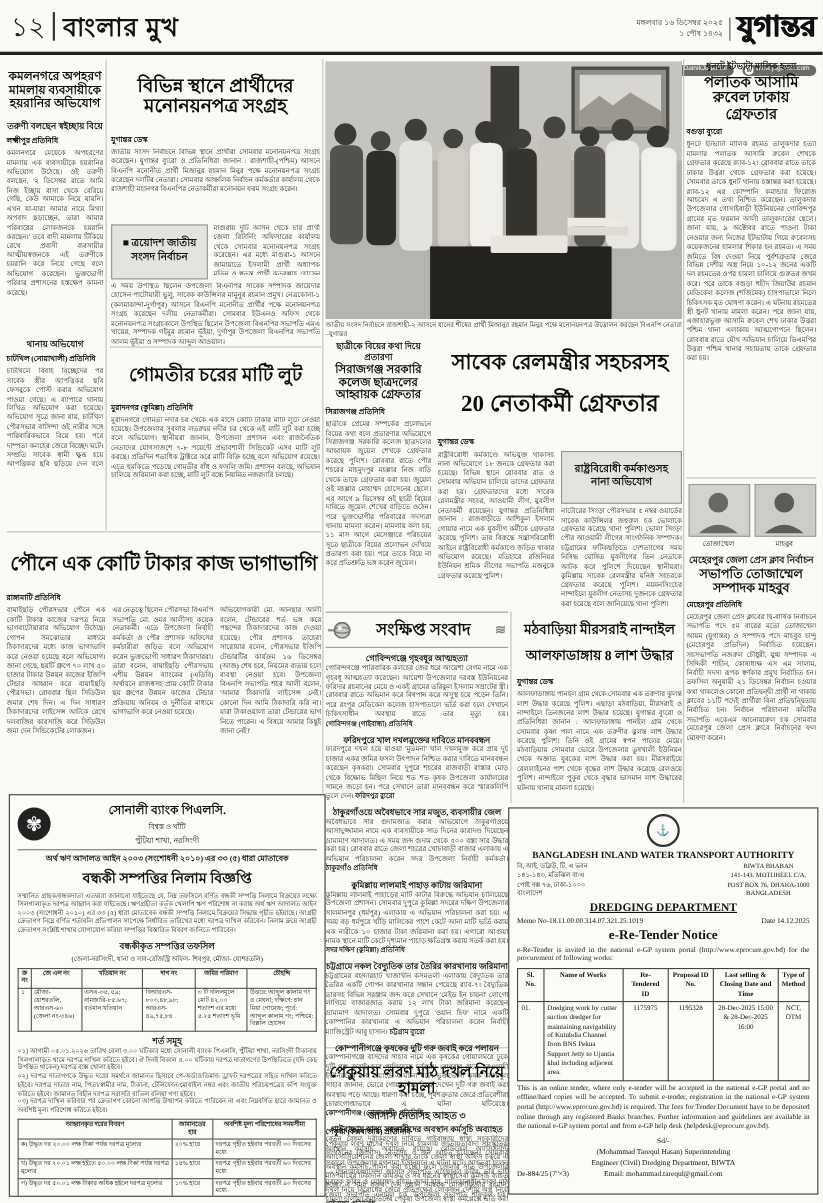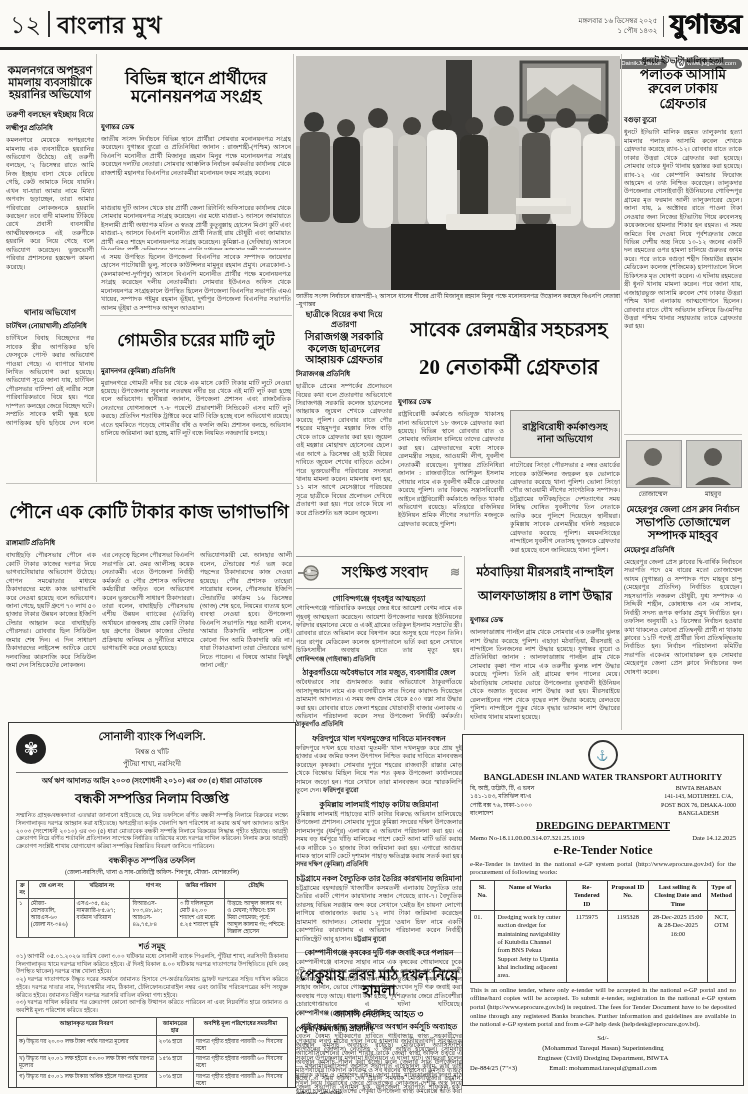--- a/index.html
+++ b/index.html
@@ -105,20 +105,23 @@
     <div class="subhead" style="font-size:8px;">থানায় অভিযোগ</div>
     <div class="byline">চাটখিল (নোয়াখালী) প্রতিনিধি</div>
     <div class="body" style="height:92px;">চাটখিলে বিবাহ বিচ্ছেদের পর সাবেক স্ত্রীর আপত্তিকর ছবি ফেসবুকে পোস্ট করার অভিযোগ পাওয়া গেছে। এ ব্যাপারে থানায় লিখিত অভিযোগ করা হয়েছে। অভিযোগ সূত্রে জানা যায়, চাটখিল পৌরসভার বাসিন্দা ওই নারীর সঙ্গে পারিবারিকভাবে বিয়ে হয়। পরে দাম্পত্য কলহের জেরে বিচ্ছেদ ঘটে। সম্প্রতি সাবেক স্বামী ক্ষুব্ধ হয়ে আপত্তিকর ছবি ছড়িয়ে দেন বলে অভিযোগে উল্লেখ করা হয়।</div>
   </article>
 
   <article class="abs" style="left:101px;top:56px;width:190px;height:258px;">
     <h2 class="hl" style="font-size:17px;">বিভিন্ন স্থানে প্রার্থীদের মনোনয়নপত্র সংগ্রহ</h2>
     <div class="byline">যুগান্তর ডেস্ক</div>
     <div class="body" style="height:66px;">জাতীয় সংসদ নির্বাচনে বিভিন্ন স্থানে প্রার্থীরা সোমবার মনোনয়নপত্র সংগ্রহ করেছেন। যুগান্তর ব্যুরো ও প্রতিনিধিরা জানান : রাজশাহী-(পশ্চিম) আসনে বিএনপি মনোনীত প্রার্থী মিজানুর রহমান মিনুর পক্ষে মনোনয়নপত্র সংগ্রহ করেছেন দলটির নেতারা। সোমবার আঞ্চলিক নির্বাচন কর্মকর্তার কার্যালয় থেকে রাজশাহী মহানগর বিএনপির নেতাকর্মীরা মনোনয়ন ফরম সংগ্রহ করেন।</div>
     <div style="display:flex;gap:5px;margin-top:3px;">
+      <div class="inset" style="width:80px;height:42px;font-size:9.5px;flex:none;">
+        <span><span>■ </span><span>ত্রয়োদশ জাতীয় সংসদ নির্বাচন</span></span>
+      </div>
       <div class="body" style="height:46px;flex:1;">মাগুরায় দুটি আসন থেকে চার প্রার্থী জেলা রিটার্নিং অফিসারের কার্যালয় থেকে সোমবার মনোনয়নপত্র সংগ্রহ করেছেন। এর মধ্যে মাগুরা-১ আসনে জামায়াতে ইসলামী প্রার্থী অধ্যাপক মতিন ও স্বতন্ত্র প্রার্থী কুতুবুল্লাহ হোসেন মিঞা কুটি এবং মাগুরা-২ আসনে বিএনপি মনোনীত প্রার্থী নিতাই রায় চৌধুরী এবং জামায়াত প্রার্থী এমও শাহেদ মনোনয়নপত্র সংগ্রহ করেছেন। কুমিল্লা-৪ (দেবিদ্বার) আসনে বিএনপির প্রার্থী দেবিদ্বারের সাবেক এমপি মঞ্জুরুল আহসান মুন্সী মনোনয়নপত্র সংগ্রহ করেছেন।</div>
     </div>
     <div class="body" style="height:78px;margin-top:3px;">এ সময় উপস্থিত ছিলেন উপজেলা বিএনপির সাবেক সম্পাদক জায়েদার হোসেন পাটোয়ারী ভুলু, সাবেক কাউন্সিলর মামুনুর রহমান প্রমুখ। নেত্রকোনা-১ (কলমাকান্দা-দুর্গাপুর) আসনে বিএনপি মনোনীত প্রার্থীর পক্ষে মনোনয়নপত্র সংগ্রহ করেছেন দলীয় নেতাকর্মীরা। সোমবার ইউএনও অফিস থেকে মনোনয়নপত্র সংগ্রহকালে উপস্থিত ছিলেন উপজেলা বিএনপির সভাপতি এমএ খায়ের, সম্পাদক গইমুর রহমান ভূঁইয়া, দুর্গাপুর উপজেলা বিএনপির সভাপতি আলম ভূঁইয়া ও সম্পাদক আব্দুল আওয়াল।</div>
   </article>
 
   <article class="abs" style="left:101px;top:318px;width:190px;height:164px;">
     <h2 class="hl" style="font-size:17px;">গোমতীর চরের মাটি লুট</h2>
     <div class="byline">মুরাদনগর (কুমিল্লা) প্রতিনিধি</div>
     <div class="body" style="height:116px;">মুরাদনগরে গোমতী নদীর চর থেকে এক মাসে কোটি টাকার মাটি লুটে নেওয়া হয়েছে। উপজেলার সুবলার লতরদ্বয় নদীর চর থেকে এই মাটি লুট করা হচ্ছে বলে অভিযোগ। স্থানীয়রা জানান, উপজেলা প্রশাসন এবং রাজনৈতিক নেতাদের যোগসাজশে ৭-৮ পয়েন্টে প্রভাবশালী সিন্ডিকেট এসব মাটি লুট করছে। প্রতিদিন শতাধিক ট্রাক্টরে করে মাটি বিক্রি হচ্ছে বলে অভিযোগ রয়েছে। এতে হুমকিতে পড়েছে গোমতীর বাঁধ ও ফসলি জমি। প্রশাসন বলছে, অভিযান চালিয়ে জরিমানা করা হচ্ছে, মাটি লুট বন্ধে নিয়মিত নজরদারি চলছে।</div>
   </article>
@@ -203,26 +206,26 @@
       </svg>
       <span class="t">সংক্ষিপ্ত সংবাদ</span>
       <span class="squig">≋</span>
     </div>
 
     <div class="brief">
       <div class="b-title">গোবিন্দগঞ্জে গৃহবধূর আত্মহত্যা</div>
       <div class="body"><span>গোবিন্দগঞ্জে পারিবারিক কলহের জের ধরে আয়েশা বেগম নামে এক গৃহবধূ আত্মহত্যা করেছেন। আয়েশা উপজেলার দরবস্ত ইউনিয়নের ফরিদার রহমানের মেয়ে ও একই গ্রামের তরিকুল ইসলাম সম্রাটের স্ত্রী। রোববার রাতে অভিমান করে বিষপান করে অসুস্থ হয়ে পড়েন তিনি। পরে রংপুর মেডিকেল কলেজ হাসপাতালে ভর্তি করা হলে সেখানে চিকিৎসাধীন অবস্থায় রাতে তার মৃত্যু হয়।</span> <span class="sign">গোবিন্দগঞ্জ (গাইবান্ধা) প্রতিনিধি</span></div>
     </div>
     <div class="brief">
+      <div class="b-title">ফরিদপুরে খাল দখলমুক্তের দাবিতে মানববন্ধন</div>
+      <div class="body"><span>ফরিদপুরে দখল হয়ে যাওয়া 'মুতমনী' খাল দখলমুক্ত করে প্রায় দুই হাজার একর জমির ফসল উৎপাদন নিশ্চিত করার দাবিতে মানববন্ধন করেছেন কৃষকরা। সোমবার দুপুরে শহরের রাজবাড়ী রাস্তার মোড় থেকে বিক্ষোভ মিছিল নিয়ে শত শত কৃষক উপজেলা কার্যালয়ের সামনে জড়ো হন। পরে সেখানে তারা মানববন্ধন করে স্মারকলিপি তুলে দেন।</span> <span class="sign">ফরিদপুর ব্যুরো</span></div>
+    </div>
+    <div class="brief">
       <div class="b-title">ঠাকুরগাঁওয়ে অবৈধভাবে সার মজুত, ব্যবসায়ীর জেল</div>
       <div class="body"><span>অবৈধভাবে সার গুদামজাত করার অভিযোগে ঠাকুরগাঁওয়ে আসাদুজ্জামান নামে এক ব্যবসায়ীকে সাত দিনের কারাদণ্ড দিয়েছেন ভ্রাম্যমাণ আদালত। এ সময় জব্দ গুদাম থেকে ৫০০ বস্তা সার উদ্ধার করা হয়। রোববার রাতে জেলা শহরের খোচাবাড়ী বাজার এলাকায় এ অভিযান পরিচালনা করেন সদর উপজেলা নির্বাহী কর্মকর্তা।</span> <span class="sign">ঠাকুরগাঁও প্রতিনিধি</span></div>
-    </div>
-    <div class="brief">
-      <div class="b-title">ফরিদপুরে খাল দখলমুক্তের দাবিতে মানববন্ধন</div>
-      <div class="body"><span>ফরিদপুরে দখল হয়ে যাওয়া 'মুতমনী' খাল দখলমুক্ত করে প্রায় দুই হাজার একর জমির ফসল উৎপাদন নিশ্চিত করার দাবিতে মানববন্ধন করেছেন কৃষকরা। সোমবার দুপুরে শহরের রাজবাড়ী রাস্তার মোড় থেকে বিক্ষোভ মিছিল নিয়ে শত শত কৃষক উপজেলা কার্যালয়ের সামনে জড়ো হন। পরে সেখানে তারা মানববন্ধন করে স্মারকলিপি তুলে দেন।</span> <span class="sign">ফরিদপুর ব্যুরো</span></div>
     </div>
     <div class="brief">
       <div class="b-title">কুমিল্লায় লালমাই পাহাড় কাটায় জরিমানা</div>
       <div class="body"><span>কুমিল্লায় লালমাই পাহাড়ের মাটি কাটার বিরুদ্ধে অভিযান চালিয়েছে উপজেলা প্রশাসন। সোমবার দুপুরে কুমিল্লা সদরের দক্ষিণ উপজেলার সালমানপুর (ধর্মপুর) এলাকায় এ অভিযান পরিচালনা করা হয়। এ সময় বড় ধর্মপুরে খাঁড়ি মালিকের পাশে কেটে আনা মাটি ভর্তি করায় এক নারীকে ১০ হাজার টাকা জরিমানা করা হয়। এগারো আগুয়া নামক স্থানে মাটি কেটে দৃশ্যমান পাহাড় ক্ষতিগ্রস্ত করায় সতর্ক করা হয়।</span> <span class="sign">সদর দক্ষিণ (কুমিল্লা) প্রতিনিধি</span></div>
     </div>
     <div class="brief">
       <div class="b-title">চট্টগ্রামে নকল বৈদ্যুতিক তার তৈরির কারখানায় জরিমানা</div>
       <div class="body"><span>চট্টগ্রামের বহদ্দারহাট খাজাখীন কসমতলী এলাকায় বৈদ্যুতিক তার তৈরির একটি গোপন কারখানার সন্ধান পেয়েছে র‍্যাব-৭। বৈদ্যুতিক তারসহ বিভিন্ন সরঞ্জাম জব্দ করে সেখানে 'মেইড ইন চায়না' লোগো লাগিয়ে বাজারজাত করায় ১২ লাখ টাকা জরিমানা করেছেন ভ্রাম্যমাণ আদালত। সোমবার দুপুরে 'ওয়ান চিফ' নামে একটি কোম্পানির কারখানায় এ অভিযান পরিচালনা করেন নির্বাহী ম্যাজিস্ট্রেট আবু হাসান।</span> <span class="sign">চট্টগ্রাম ব্যুরো</span></div>
     </div>
     <div class="brief">

